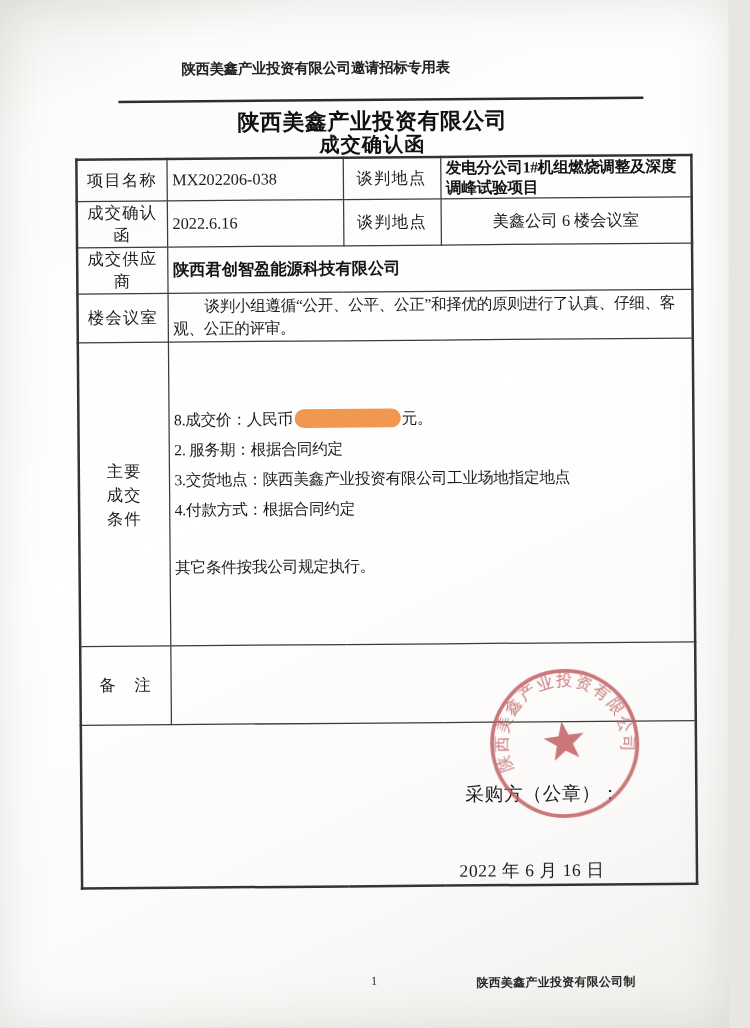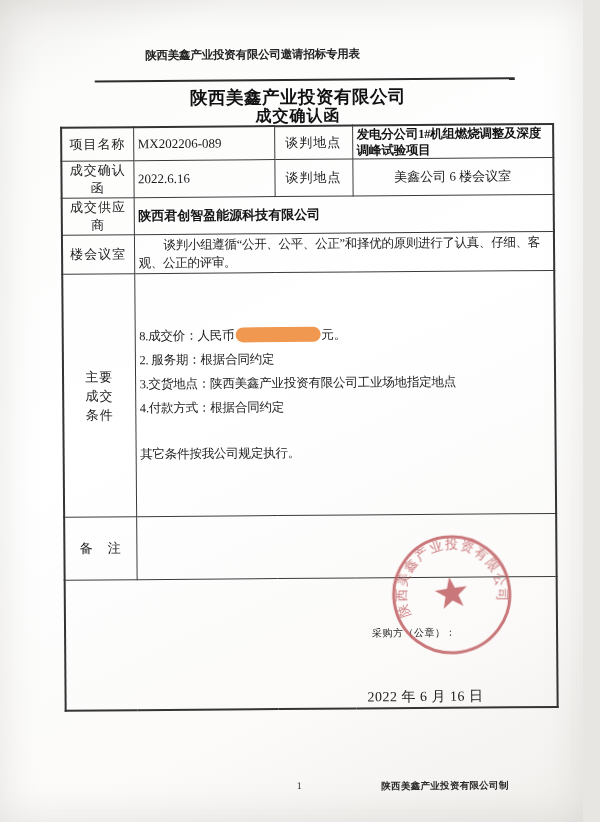--- a/index.html
+++ b/index.html
@@ -45,21 +45,21 @@
   .indent{text-indent:2em;}
   td.terms-val{vertical-align:top;padding:4px 6px 0 7px;font-size:12.5px;letter-spacing:-0.2px;}
   .term-line{line-height:16px;margin-bottom:8px;white-space:nowrap;}
   .other-line{margin-top:30px;line-height:16px;}
   .redact{
     display:inline-block;width:85px;height:15px;border-radius:8px;
     background:#f0984f;vertical-align:-3px;margin:0 1px;
   }
   td.terms-lbl{line-height:19px;font-size:13px;letter-spacing:1px;}
   td.sign-cell{position:relative;padding:0;vertical-align:top;}
-  .purchaser{position:absolute;left:306px;top:48px;font-size:10px;letter-spacing:0.5px;}
+  .purchaser{position:absolute;left:306px;top:48px;font-size:15px;letter-spacing:0.5px;}
   .sign-date{position:absolute;left:301px;top:110px;font-size:14px;letter-spacing:0.5px;}
   .stamp{
     position:absolute;left:380px;top:526px;width:140px;height:140px;
     color:#bf5b5e;opacity:0.82;z-index:6;pointer-events:none;
     filter:blur(0.2px);
   }
   .footer-page{position:absolute;left:288px;top:780px;width:16px;text-align:center;font-size:10px;color:#333;}
   .footer-right{position:absolute;left:378px;top:781px;font-size:9.5px;font-weight:bold;letter-spacing:0.3px;color:#2a2a2a;}
 </style>
 </head>
@@ -76,21 +76,21 @@
     <table class="doc">
       <colgroup>
         <col style="width:72px">
           <col style="width:141px">
           <col style="width:78px">
           <col>
       </colgroup>
       <tbody>
           <tr class="r1">
         <td class="lbl">项目名称</td>
-        <td class="val">MX202206-089</td>
+        <td class="val">MX202206-038</td>
         <td class="lbl">谈判地点</td>
         <td class="val bold name-val">发电分公司1#机组燃烧调整及深度调峰试验项目</td>
       </tr>
       <tr class="r2">
         <td class="lbl">成交确认函</td>
         <td class="val">2022.6.16</td>
         <td class="lbl">谈判地点</td>
         <td class="center">美鑫公司 6 楼会议室</td>
       </tr>
       <tr class="r3">

